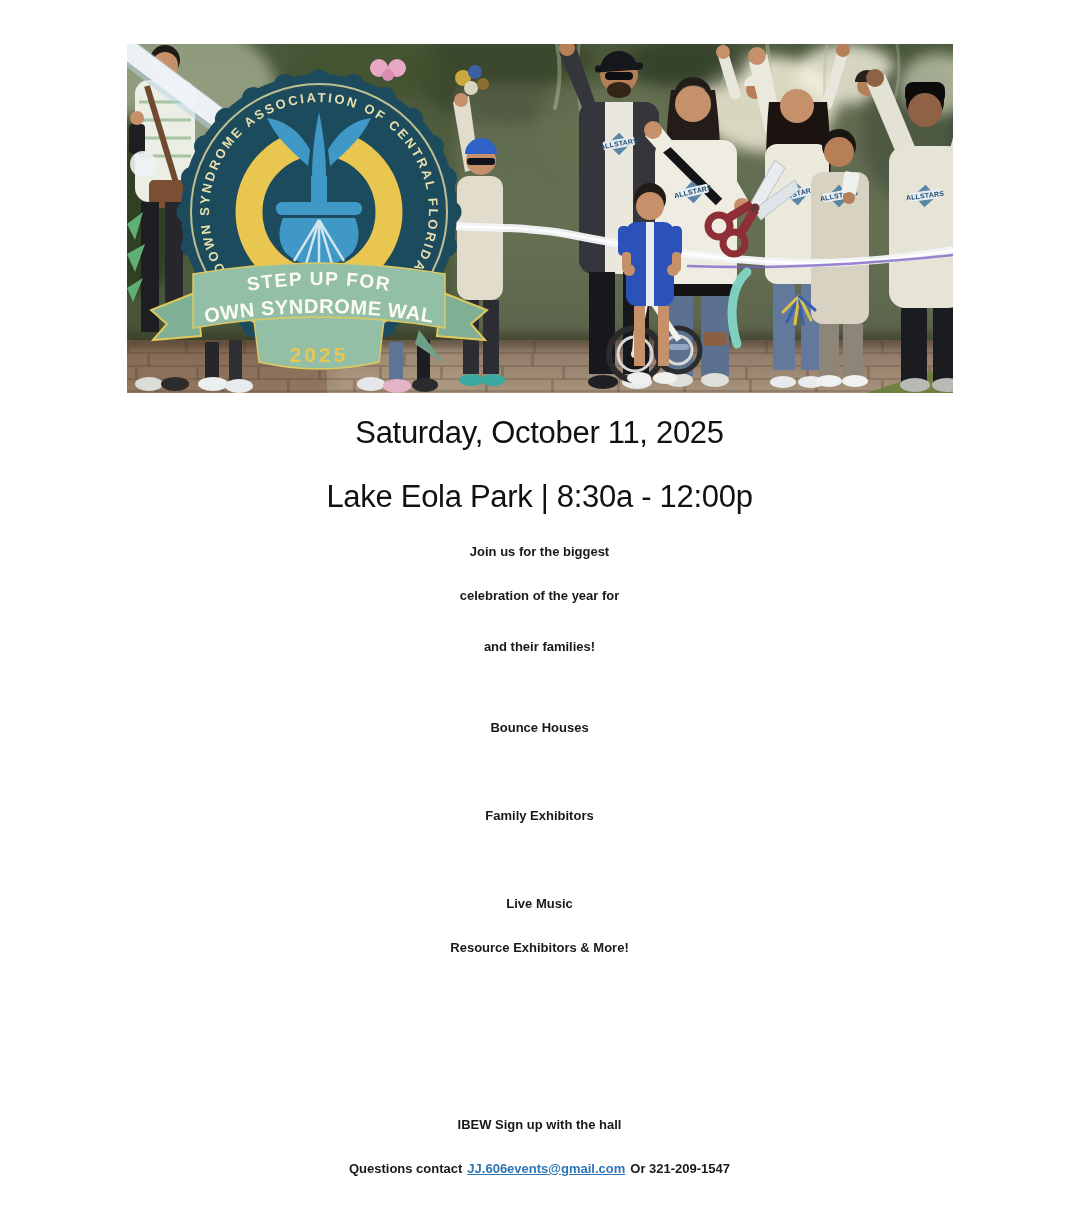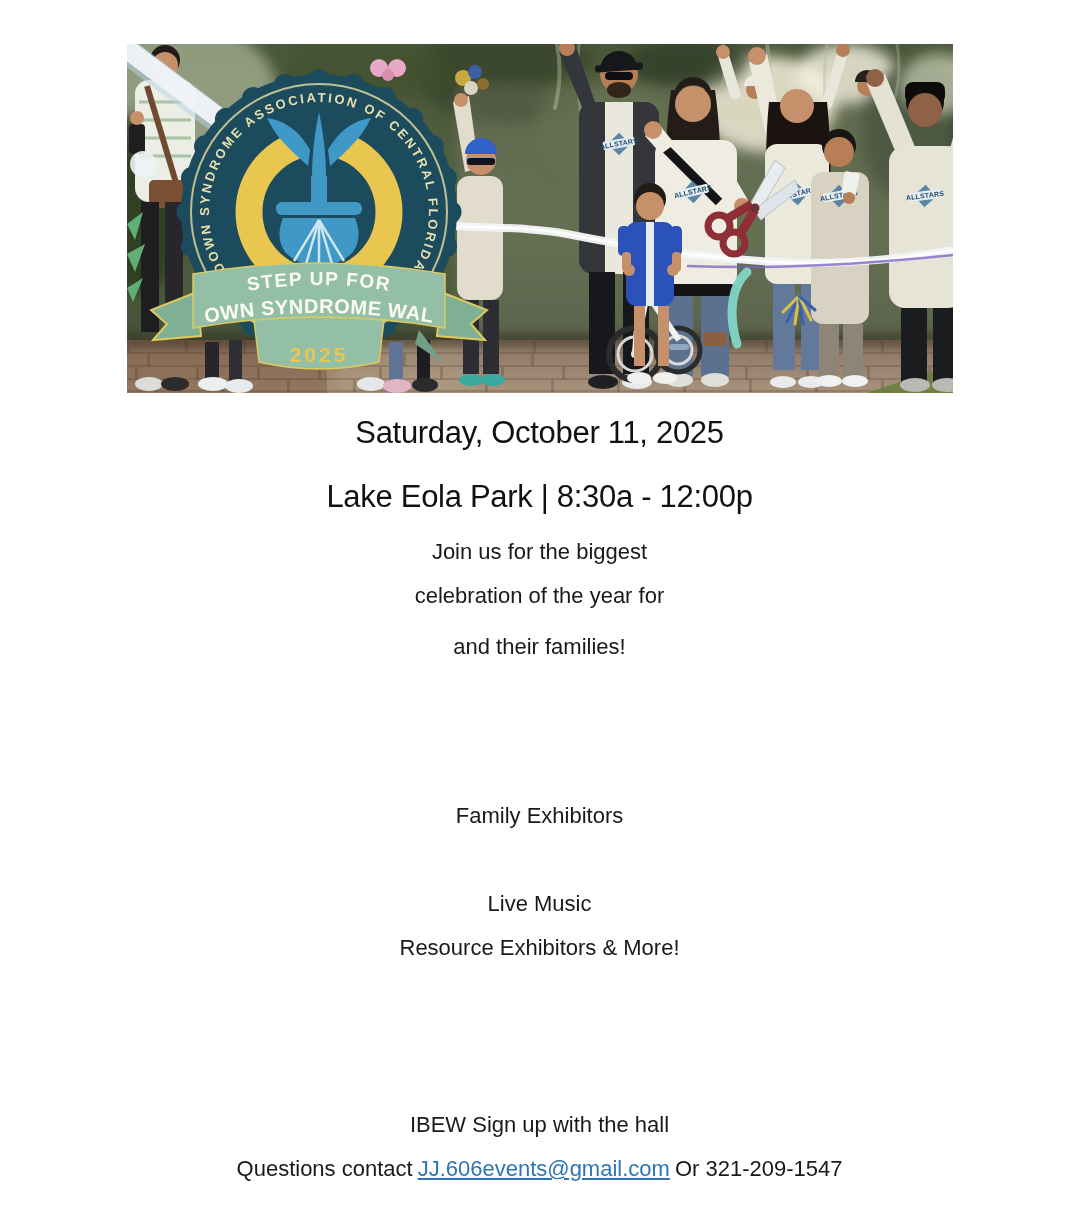--- a/index.html
+++ b/index.html
@@ -6,21 +6,21 @@
   .page{
     position:relative;width:1079px;height:1227px;background:#ffffff;
     font-family:"Liberation Sans", sans-serif;color:#141414;overflow:hidden;
   }
   .photo{
     position:absolute;left:127px;top:44px;width:826px;height:349px;overflow:hidden;
   }
   .photo svg{display:block;width:826px;height:349px;}
   .cline{position:absolute;left:0;right:0;text-align:center;white-space:nowrap;}
   .h1{font-size:31px;letter-spacing:-0.3px;line-height:34px;color:#111;}
-  .body-line{font-size:22px;line-height:26px;color:#191919;}
+  .body-line{font-size:13px;line-height:26px;color:#191919;font-weight:bold;}
   .contact a{color:#2e75b6;text-decoration:underline;margin:0 5px;}
   .arc-text{font-size:13px;font-weight:bold;letter-spacing:2.4px;fill:#e9dfae;}
   .banner-text{font-weight:bold;fill:#fdfbf2;}
   .allstars{font-size:7px;font-weight:bold;fill:#1f4a6b;letter-spacing:0.2px;}
 </style>
 </head>
 <body>
 
 <div class="page">
 
@@ -396,20 +396,21 @@
   </svg>
   </div>
 
   <div class="cline h1" style="top:416px">Saturday, October 11, 2025</div>
   <div class="cline h1" style="top:480px">Lake Eola Park | 8:30a - 12:00p</div>
 
   <div class="cline body-line" style="top:539px">Join us for the biggest</div>
   <div class="cline body-line" style="top:583px">celebration of the year for</div>
   <div class="cline body-line" style="top:634px">and their families!</div>
 
+  <div class="cline body-line" style="top:715px">Bounce Houses</div>
   <div class="cline body-line" style="top:803px">Family Exhibitors</div>
   <div class="cline body-line" style="top:891px">Live Music</div>
   <div class="cline body-line" style="top:935px">Resource Exhibitors &amp; More!</div>
 
   <div class="cline body-line" style="top:1112px">IBEW Sign up with the hall</div>
   <div class="cline body-line contact" style="top:1156px">
     <span>Questions contact</span><a href="#">JJ.606events@gmail.com</a><span>Or 321-209-1547</span>
   </div>
 </div>
 

